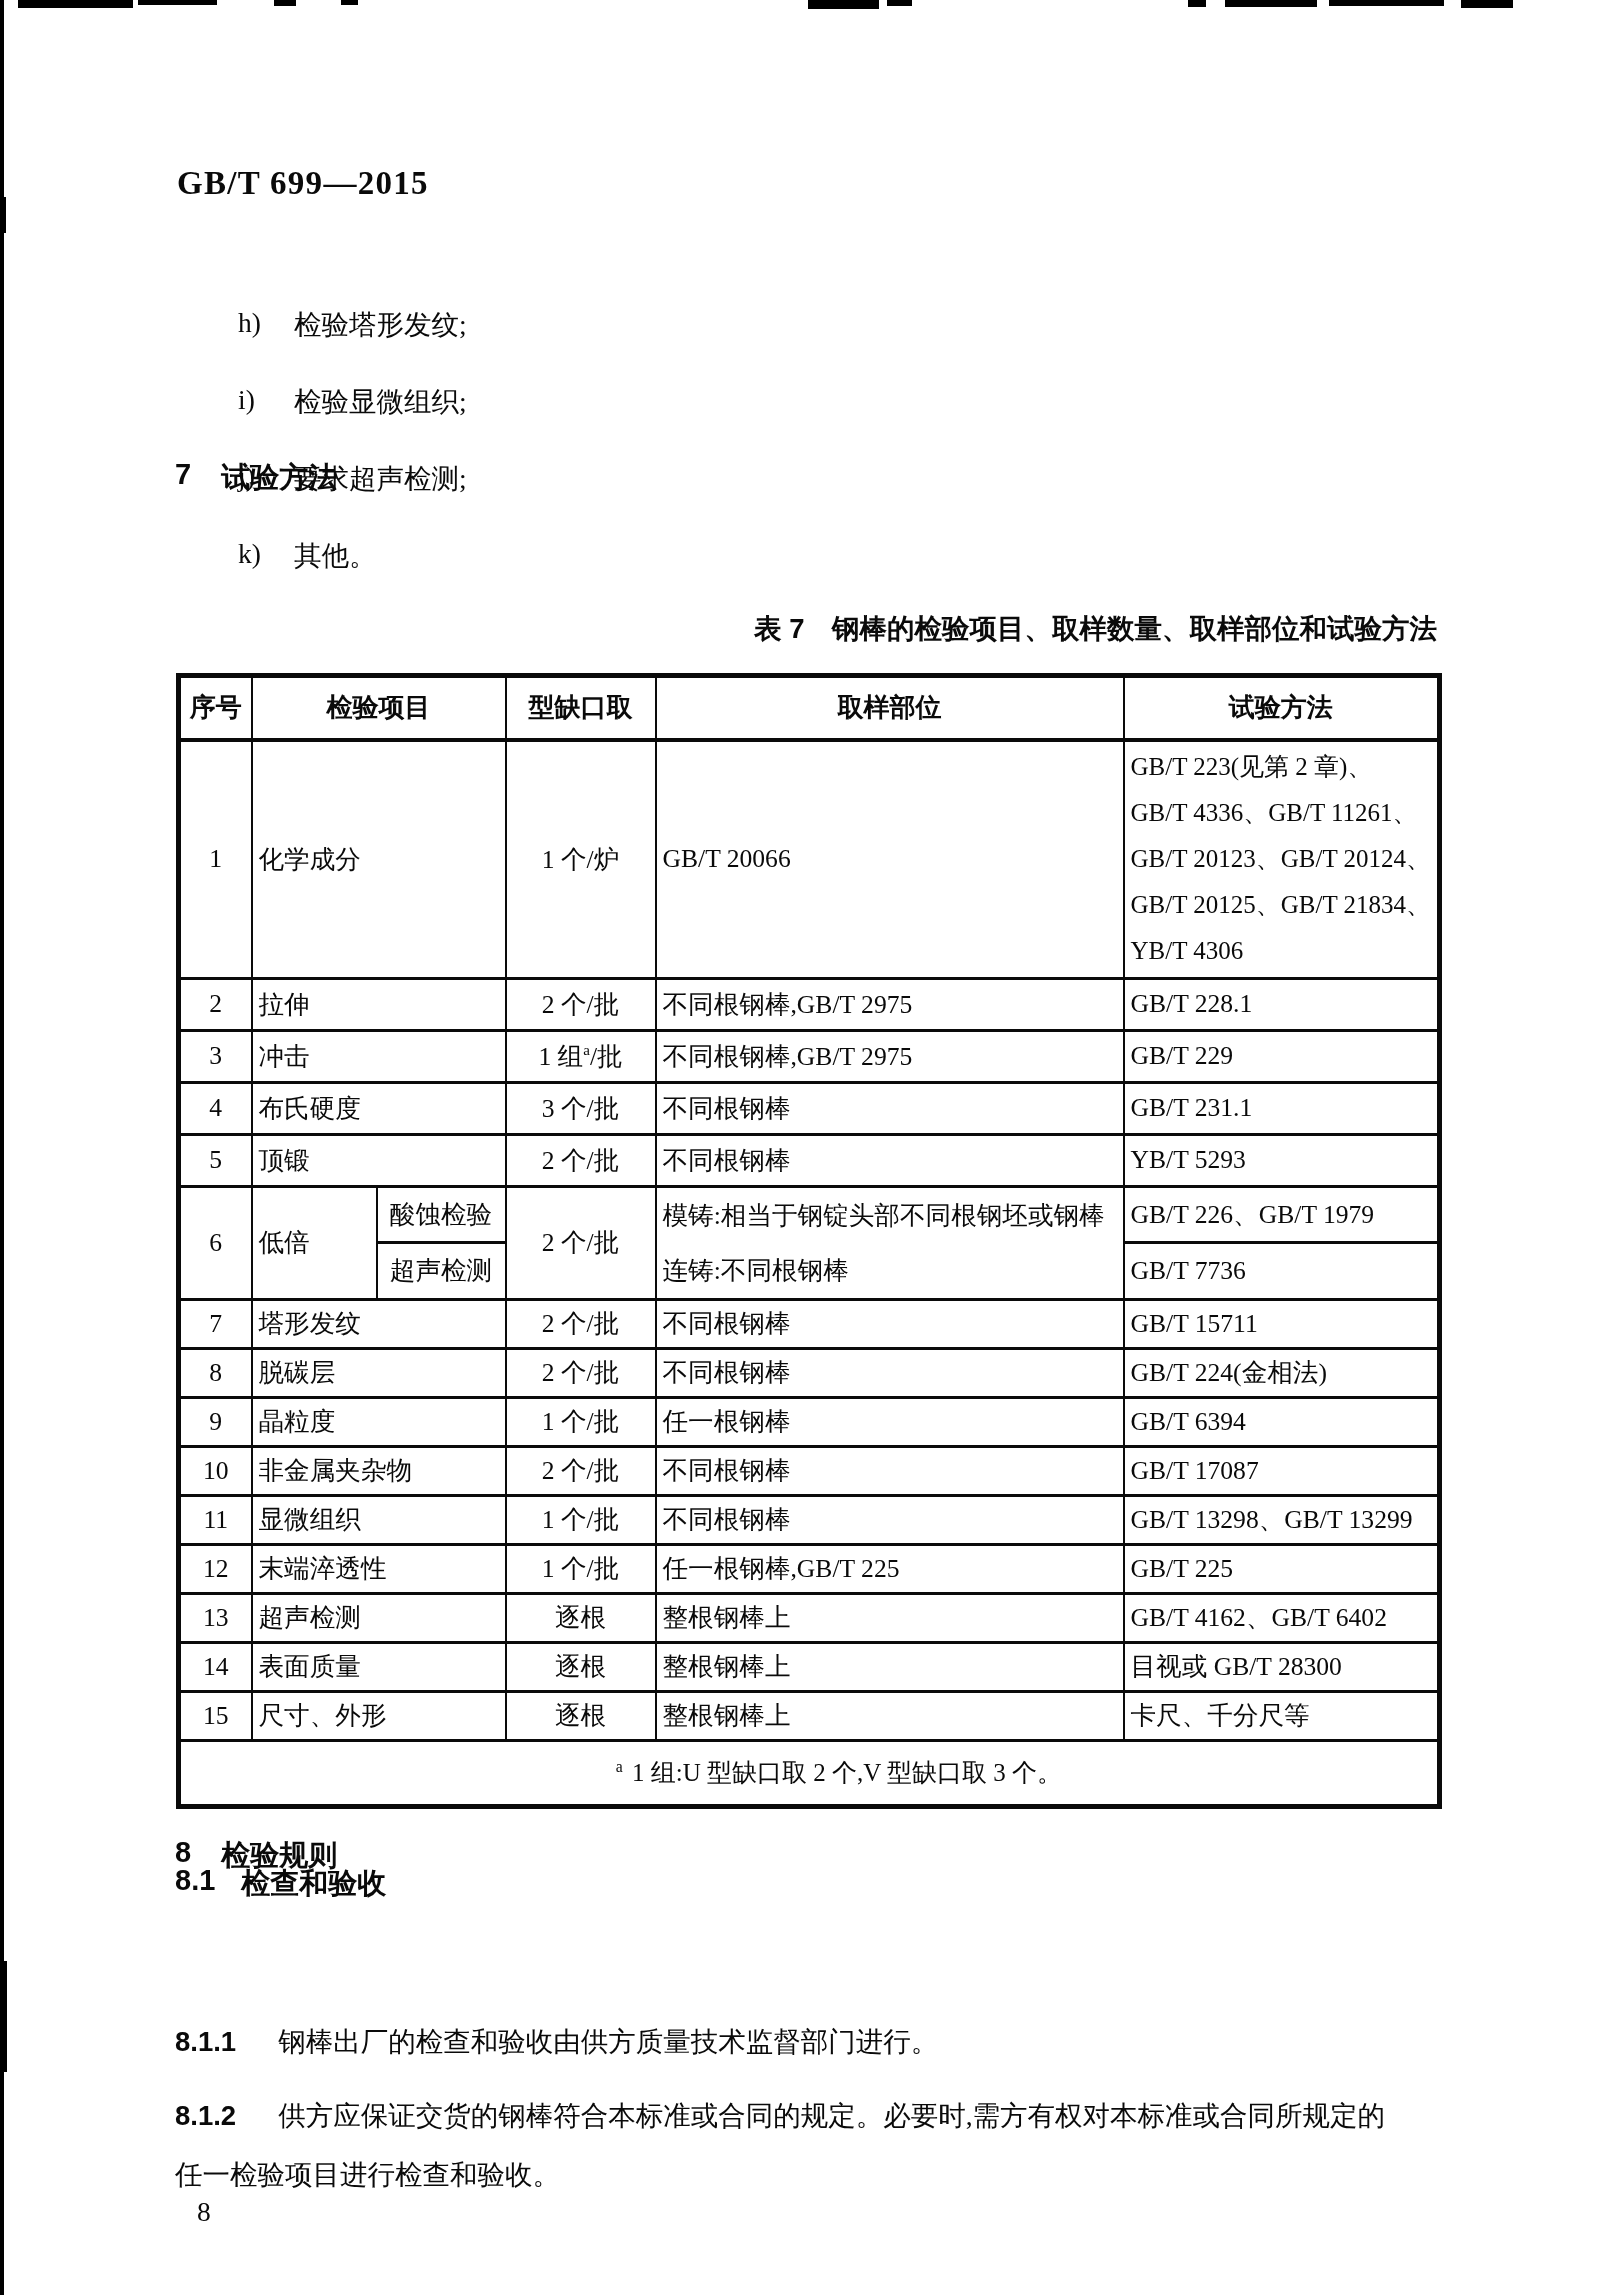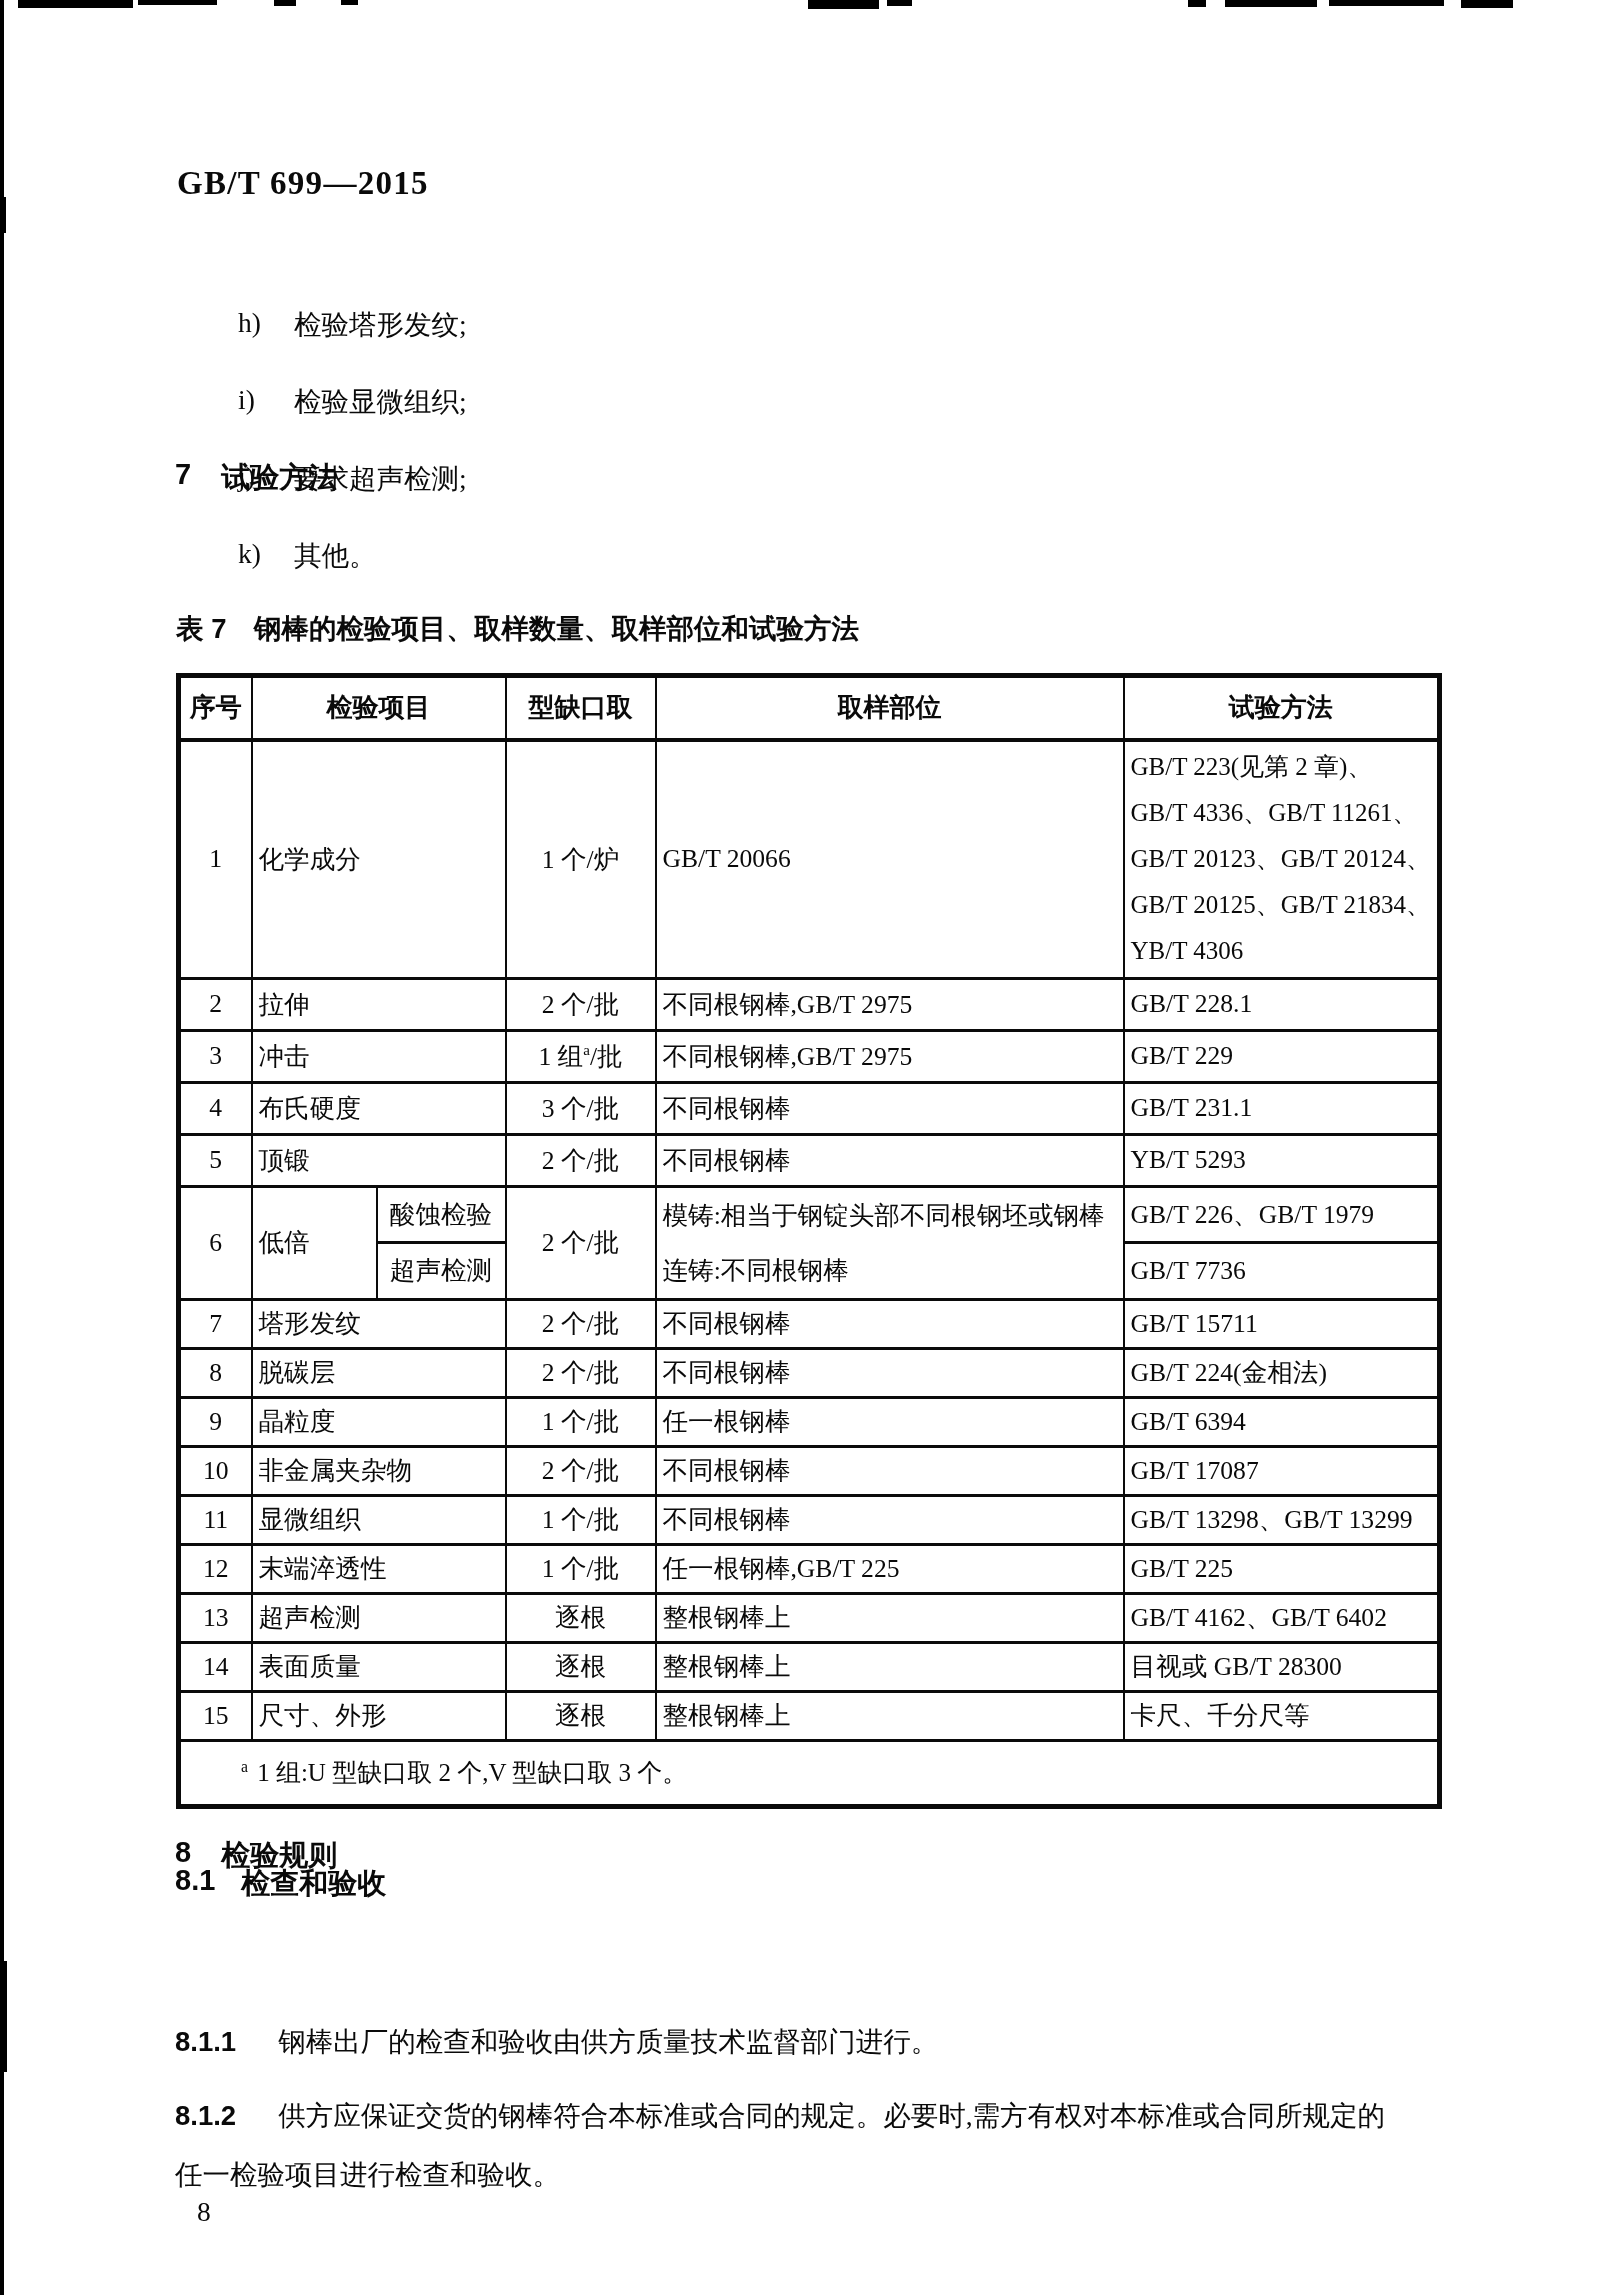--- a/index.html
+++ b/index.html
@@ -39,21 +39,21 @@
   .clause .cnum {
     font-family:"Liberation Sans","DejaVu Sans",sans-serif;
     font-weight:bold; margin-right:42px;
   }
   .c-811 { top:2024px; }
   .c-812 { top:2086px; line-height:59px; width:1318px; }
   .page-num { position:absolute; left:197px; top:2196px; font-size:27.5px; }
   
   .tbl-caption {
     position:absolute; left:176px; top:611px; width:1261px;
-    text-align:left; font-size:27.5px; font-weight:bold;
+    text-align:right; font-size:27.5px; font-weight:bold;
     font-family:"Liberation Sans","DejaVu Sans",sans-serif;
   }
   
   table.t7 {
     position:absolute; left:176px; top:673px;
     width:1261px; table-layout:fixed;
     border-collapse:collapse;
     border:5.9px solid #0a0a0a;
     font-size:25.6px;
   }
@@ -72,21 +72,21 @@
   tr.h-r1   { height:236px; }
   tr.h-std  { height:52px; }
   tr.h-sub  { height:56px; }
   tr.h-late { height:49px; }
   tr.h-foot { height:66px; }
   td.c { text-align:center; }
   td.l { text-align:left; padding-left:6px; }
   td.method-multi { line-height:46px; padding-top:2.6px; padding-bottom:2.6px; }
   td.part-multi { line-height:55px; }
   td.foot-cell {
-    border-top-width:5.2px; text-align:left; padding-left:60px; font-size:25px;
+    border-top-width:5.2px; text-align:center; padding-left:60px; font-size:25px;
   }
   sup.fn { font-size:15.7px; vertical-align:super; line-height:0; margin-right:9.2px; }
   sup.fn-in { font-size:15px; vertical-align:super; line-height:0; }
 </style>
 </head>
 <body>
 
 <div class="page">
 
   <div class="artifact" style="left:18.4px;top:0;width:115px;height:7.9px;"></div>

